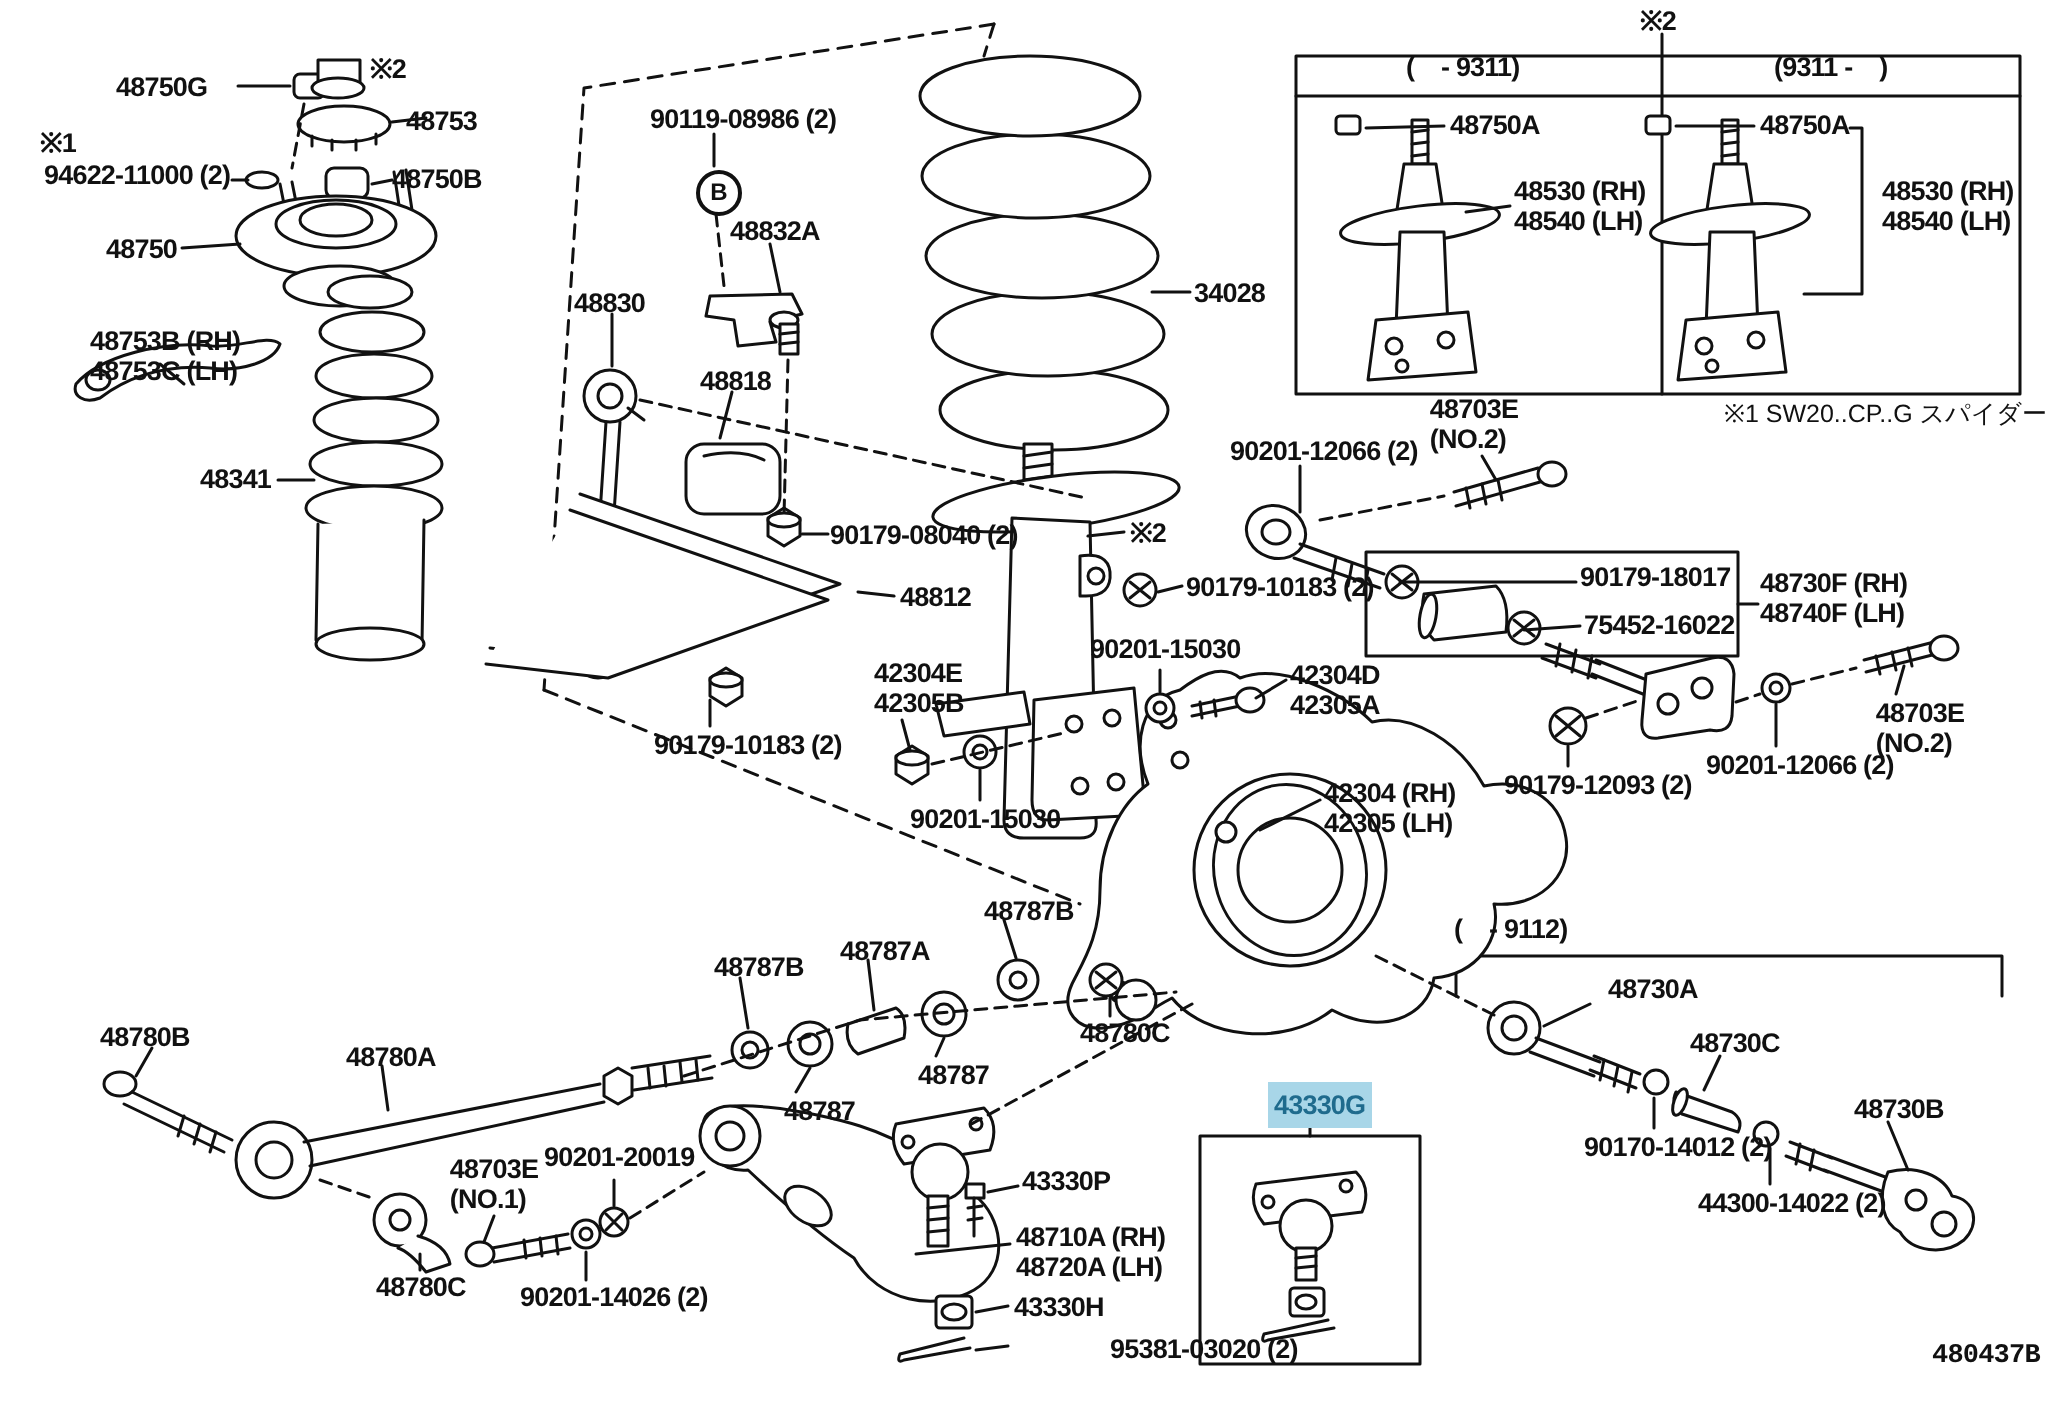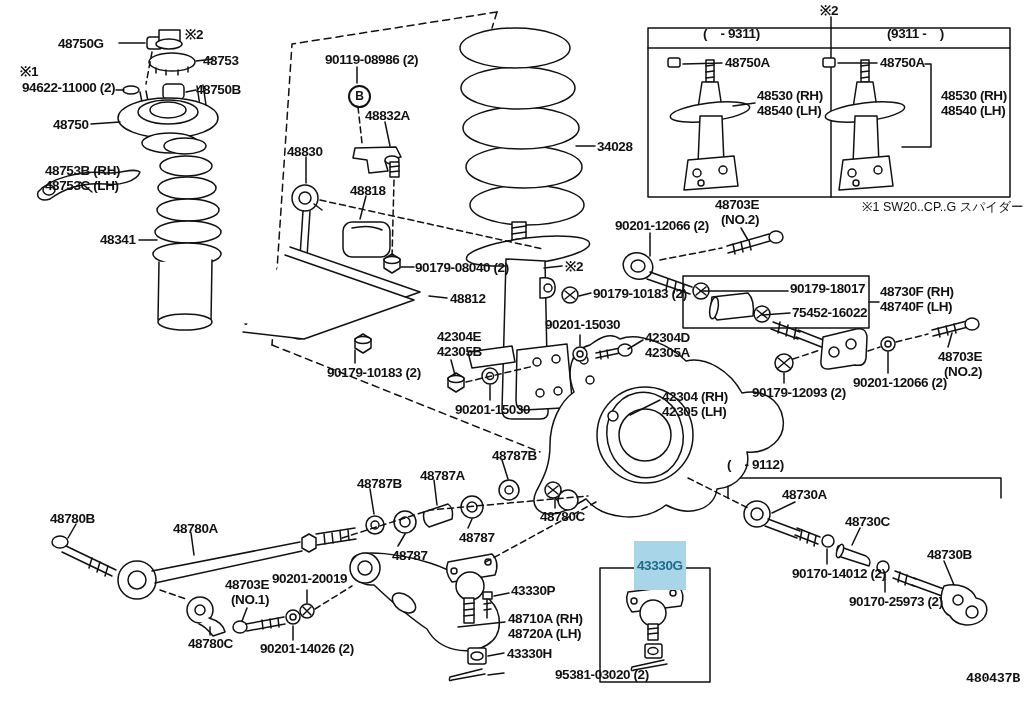--- a/index.html
+++ b/index.html
@@ -1,22 +1,22 @@
 <!DOCTYPE html>
 <html><head>
 <meta charset="utf-8">
 <style>
   html,body{margin:0;padding:0;background:#fff;}
   #stage{position:relative;width:1024px;height:707px;background:#fff;overflow:hidden;
          font-family:"Liberation Sans",sans-serif;}
   #art{position:absolute;left:0;top:0;}
   .lbl{position:absolute;font:700 13.5px/15px "Liberation Sans",sans-serif;
        letter-spacing:-0.4px;color:#111;white-space:pre;}
-  .lbl.center{transform:translateX(-50%);text-align:right;}
-  .lbl.hl{background:#a8d6e8;color:#1f6b8d;padding:17px 3px;}
+  .lbl.center{transform:translateX(-50%);text-align:left;}
+  .lbl.hl{background:#a8d6e8;color:#1f6b8d;padding:4px 3px;}
   .lbl.note{font-weight:400;font-size:12.5px;letter-spacing:0;}
   .callout{position:absolute;width:19px;height:19px;border:2px solid #111;border-radius:50%;
        text-align:center;font:700 12px/19px "Liberation Sans",sans-serif;color:#111;}
 </style>
 </head>
 <body>
 
 <div id="stage">
 
 <svg id="art" width="1024" height="707" viewBox="0 0 1024 707">
@@ -443,24 +443,24 @@
       <div class="lbl" style="left: 272px; top: 571px;">90201-20019</div>
       <div class="lbl" style="left: 260px; top: 641px;">90201-14026 (2)</div>
       <div class="lbl" style="left: 188px; top: 636px;">48780C</div>
       <div class="lbl" style="left: 511px; top: 583px;">43330P</div>
       <div class="lbl" style="left: 508px; top: 611px;">48710A (RH)
 48720A (LH)</div>
       <div class="lbl" style="left: 507px; top: 646px;">43330H</div>
       <div class="lbl" style="left: 535px; top: 667px; margin-left: 20px;">95381-03020 (2)</div>
       <div class="lbl hl" style="left: 634px; top: 541px;">43330G</div>
       <div class="lbl" style="left: 727px; top: 457px;">(    - 9112)</div>
-      <div class="lbl" style="left: 782px; top: 487px;">48730A</div>
+      <div class="lbl" style="left: 804px; top: 487px;">48730A</div>
       <div class="lbl" style="left: 845px; top: 514px;">48730C</div>
       <div class="lbl" style="left: 792px; top: 566px;">90170-14012 (2)</div>
-      <div class="lbl" style="left: 849px; top: 594px;">90170-25973 (2)</div>
+      <div class="lbl" style="left: 849px; top: 594px;">44300-14022 (2)</div>
       <div class="lbl" style="left: 927px; top: 547px;">48730B</div>
       <div class="lbl" style="left: 703px; top: 26px; text-align: right;">(    - 9311)</div>
       <div class="lbl" style="left: 887px; top: 26px;">(9311 -    )</div>
       <div class="lbl" style="left: 820px; top: 3px;">※2</div>
       <div class="lbl" style="left: 725px; top: 55px;">48750A</div>
       <div class="lbl" style="left: 757px; top: 88px;">48530 (RH)
 48540 (LH)</div>
       <div class="lbl" style="left: 880px; top: 55px;">48750A</div>
       <div class="lbl" style="left: 941px; top: 88px;">48530 (RH)
 48540 (LH)</div>

